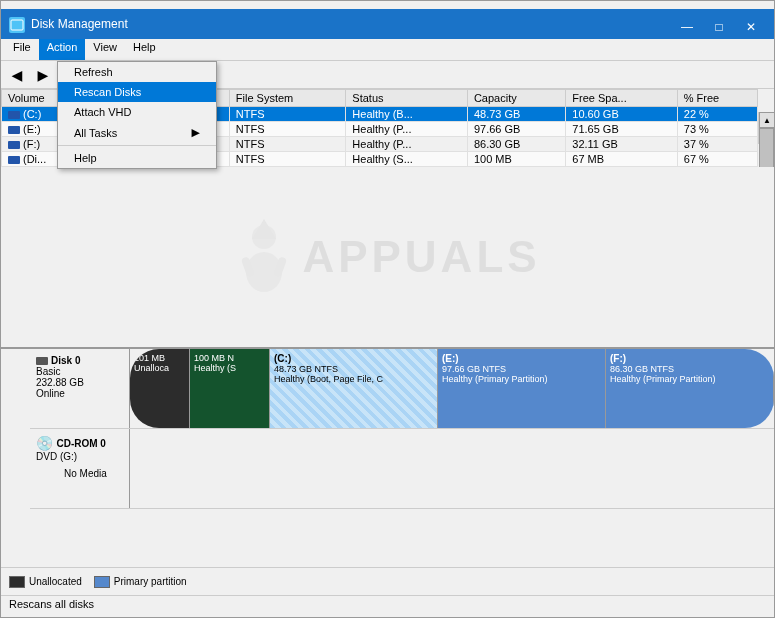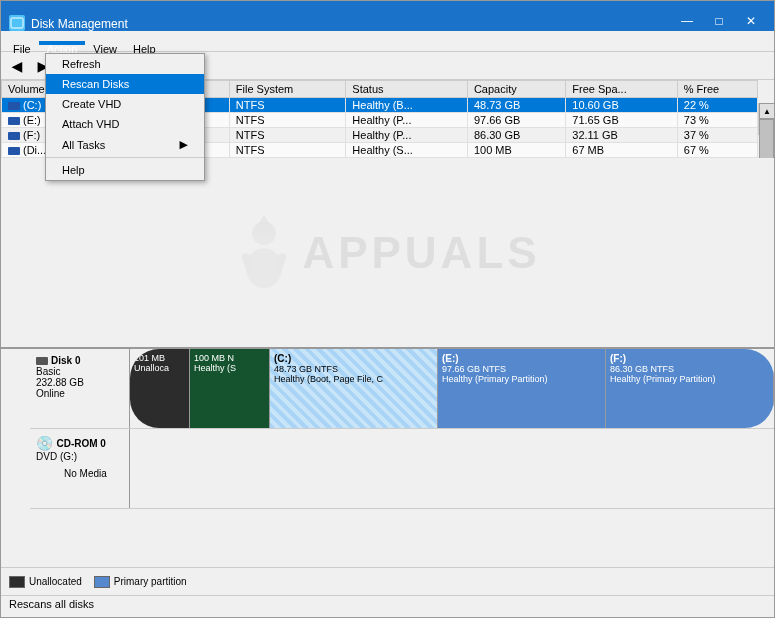--- a/index.html
+++ b/index.html
@@ -19,24 +19,25 @@
       border: 1px solid #999;
       display: flex;
       flex-direction: column;
       background: #f0f0f0;
     }
 
     .title-bar {
       background: #1a73c8;
       color: white;
       display: flex;
-      align-items: flex-end;
-      padding: 0 8px;
+      align-items: flex-start;
+      padding: 8px 8px;
       height: 30px;
       flex-shrink: 0;
+      margin-top: 8px;
     }
 
     .title-bar-icon {
       width: 16px;
       height: 16px;
       margin-right: 6px;
       background: #4fc3f7;
       border-radius: 2px;
       display: flex;
       align-items: center;
@@ -65,44 +66,44 @@
       display: flex;
       align-items: center;
       justify-content: center;
       font-size: 12px;
     }
 
     
     .menu-bar {
       background: #f0f0f0;
       display: flex;
-      padding: 10px 4px;
+      padding: 0 4px;
       border-bottom: 1px solid #ccc;
-      height: 16px;
+      height: 22px;
       flex-shrink: 0;
       position: relative;
     }
 
     .menu-item {
       padding: 2px 8px;
       cursor: pointer;
       color: #000;
       font-size: 11px;
     }
 
     .menu-item:hover, .menu-item.active {
       background: #0078d7;
       color: white;
     }
 
     
     .dropdown-menu {
       position: absolute;
       top: 22px;
-      left: 44px;
+      left: 56px;
       background: #f0f0f0;
       border: 1px solid #999;
       box-shadow: 2px 2px 5px rgba(0,0,0,0.3);
       z-index: 100;
       min-width: 160px;
     }
 
     .dropdown-item {
       padding: 4px 16px;
       cursor: pointer;
@@ -414,21 +415,20 @@
 
   <div class="menu-bar">
     <div class="menu-item">File</div>
     <div class="menu-item active">Action</div>
     <div class="menu-item">View</div>
     <div class="menu-item">Help</div>
 
     <div class="dropdown-menu">
       <div class="dropdown-item">Refresh</div>
       <div class="dropdown-item selected">Rescan Disks</div>
-      <div class="dropdown-item">Create VHD</div>
       <div class="dropdown-item">Attach VHD</div>
       <div class="dropdown-item">
         <span>All Tasks</span>
         <span>▶</span>
       </div>
       <div class="dropdown-separator"></div>
       <div class="dropdown-item">Help</div>
     </div>
   </div>
 

